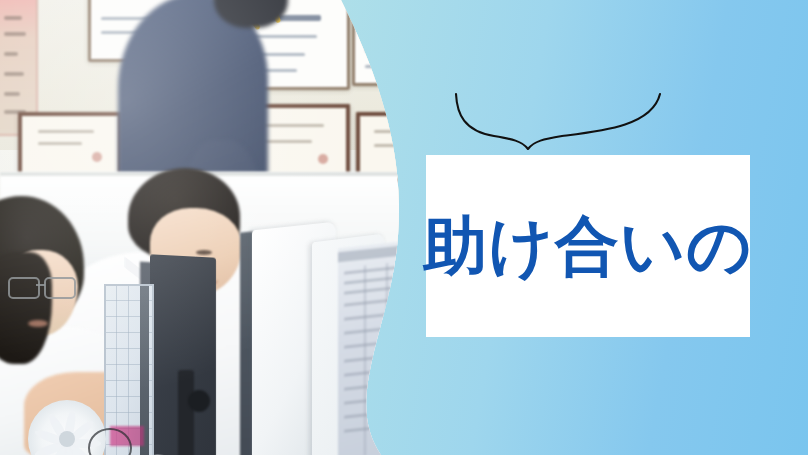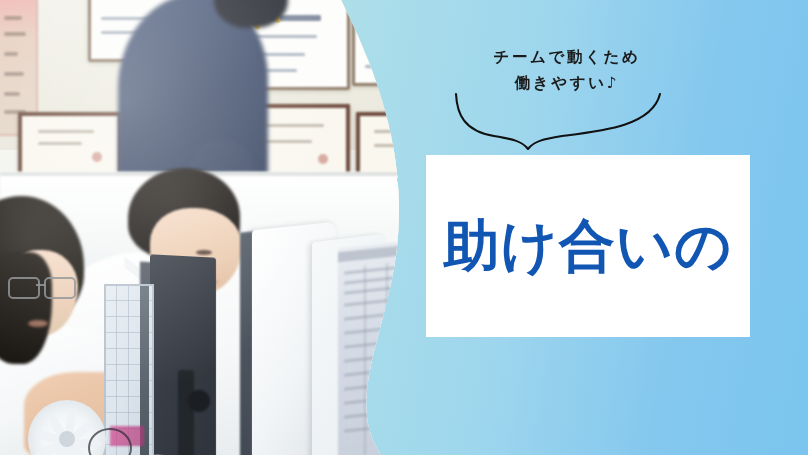--- a/index.html
+++ b/index.html
@@ -392,21 +392,21 @@
     left: 0; top: 0;
     width: 100%; height: 100%;
     display: flex;
     flex-direction: column;
     align-items: center;
     justify-content: center;
     gap: 6px;
   }
   .headline-line {
     font-family: "DejaVu Sans", "Liberation Sans", sans-serif;
-    font-size: 56px;
+    font-size: 64px;
     line-height: 64px;
     font-weight: 700;
     color: #1156b2;
     letter-spacing: 1px;
     white-space: nowrap;
   }
 </style>
 </head>
 <body>
 
@@ -560,22 +560,20 @@
         <i class="fan-blade" style="transform:rotate(280deg)"></i>
         <i class="fan-blade" style="transform:rotate(320deg)"></i>
         <i class="fan-hub"></i>
       </div>
       <div class="fan-cord"></div>
 
       <div class="photo-soft"></div>
     </div>
   </div>
 
-  <div class="catch">チームで動くため
-働きやすい♪</div>
 
   <svg class="brace" viewBox="0 0 226 58">
     <path d="M6,2
              C7,22 14,39 44,44
              C62,47 72,49 78,57
              C84,49 94,47 112,44
              C152,39 202,34 210,2" fill="none" stroke="#111111" stroke-width="2.1" stroke-linecap="round" stroke-linejoin="round"></path>
   </svg>
 
   <div class="headline-box">

